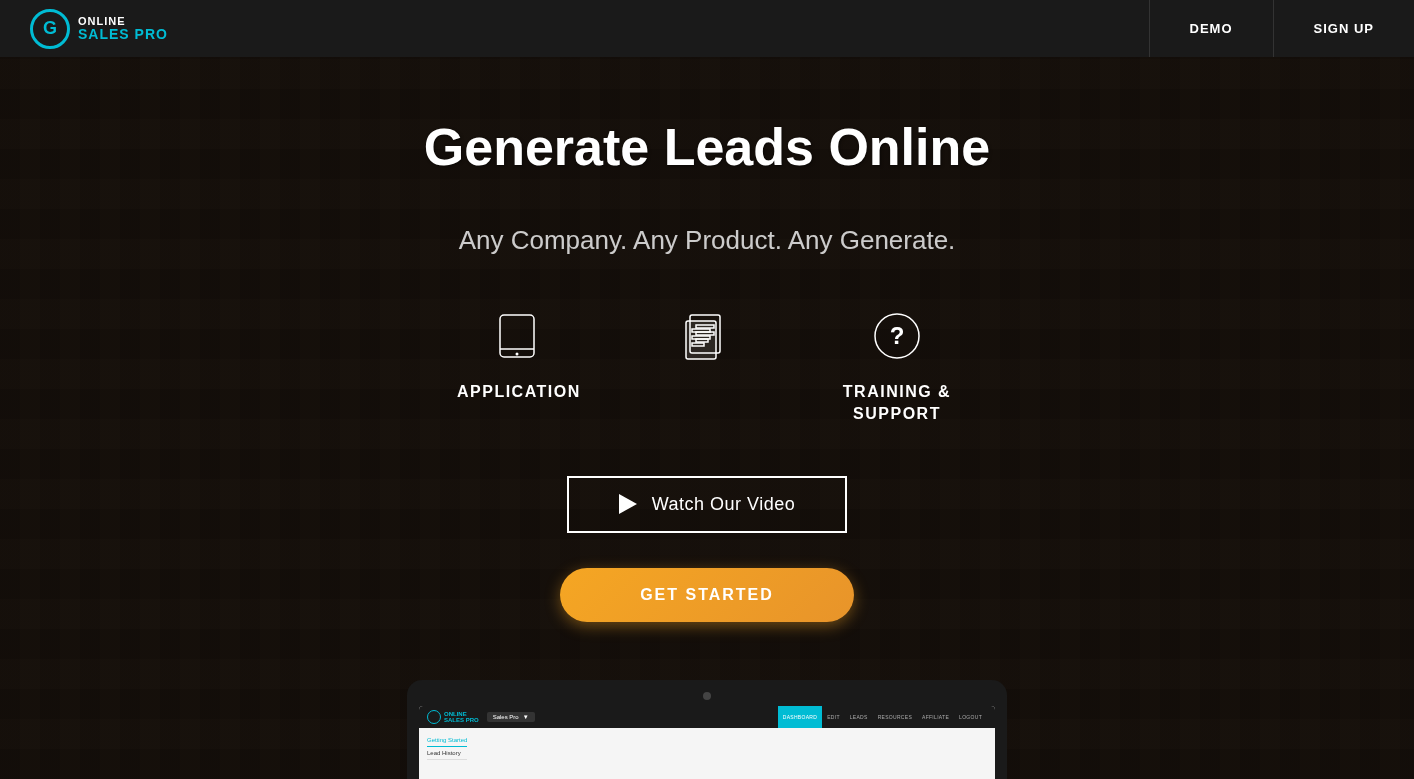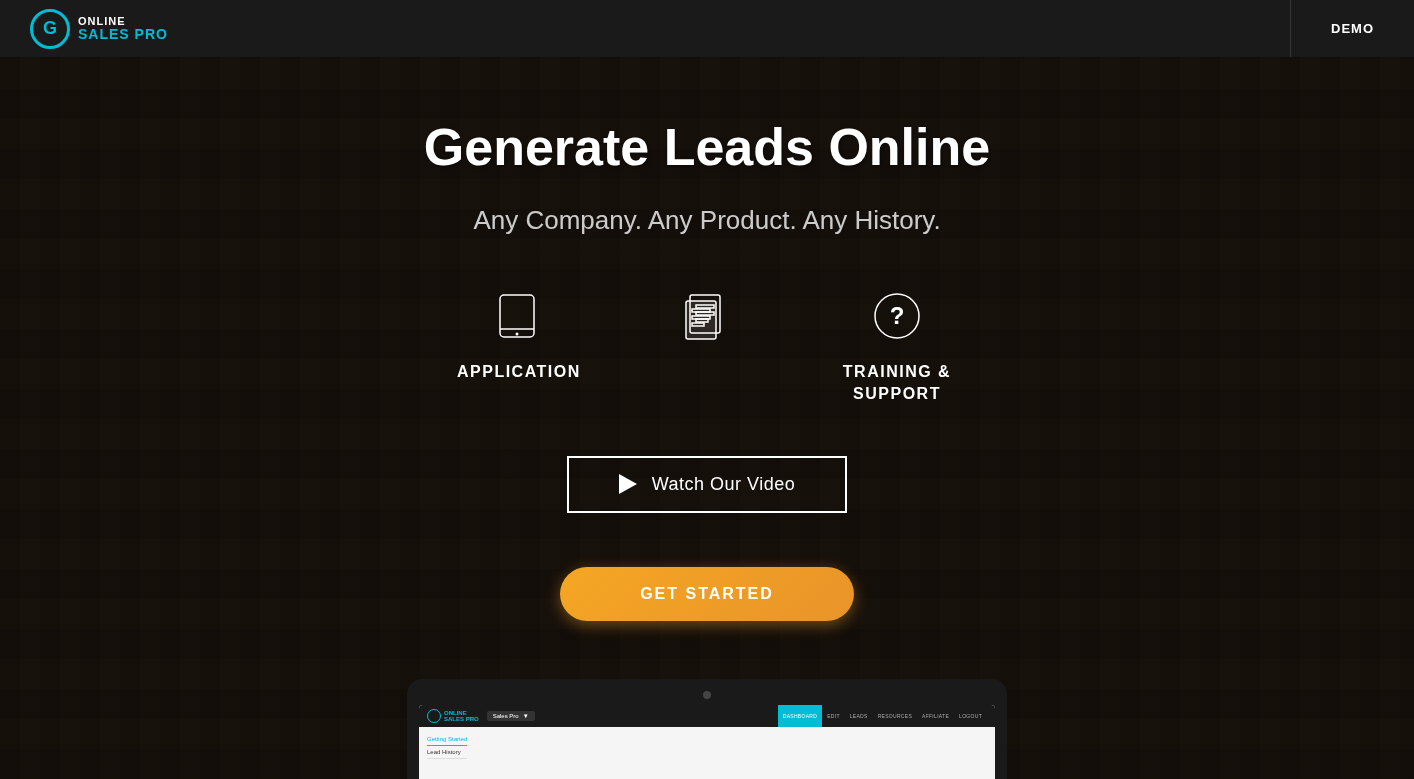--- a/index.html
+++ b/index.html
@@ -112,21 +112,21 @@
       flex-direction: column;
       align-items: center;
       width: 100%;
       padding-top: 60px;
     }
     .hero-title {
       color: #fff;
       font-size: 52px;
       font-weight: bold;
       text-align: center;
-      margin-bottom: 28px;
+      margin-bottom: 48px;
       text-shadow: 1px 1px 3px rgba(0,0,0,0.5);
     }
     .hero-subtitle {
       color: #e0e0e0;
       font-size: 26px;
       font-weight: 300;
       text-align: center;
       margin-bottom: 50px;
       opacity: 0.9;
     }
@@ -175,21 +175,21 @@
       display: flex;
       align-items: center;
       gap: 15px;
       border: 2px solid #fff;
       background: transparent;
       color: #fff;
       padding: 16px 50px;
       font-size: 18px;
       font-weight: 400;
       cursor: pointer;
-      margin-bottom: 54px;
+      margin-bottom: 35px;
       letter-spacing: 0.5px;
       transition: background 0.2s;
     }
     .play-icon {
       width: 0;
       height: 0;
       border-top: 10px solid transparent;
       border-bottom: 10px solid transparent;
       border-left: 18px solid #fff;
       display: inline-block;
@@ -326,28 +326,29 @@
 <nav class="navbar">
   <div class="navbar-logo">
     <div class="logo-circle"></div>
     <div class="logo-text">
       <span class="online">ONLINE</span>
       <span class="sales-pro">SALES PRO</span>
     </div>
   </div>
   <div class="navbar-nav">
     <a class="nav-item">DEMO</a>
+    <a class="nav-item">SIGN UP</a>
   </div>
 </nav>
 
 <section class="hero">
   <div class="hero-bg"></div>
   <div class="hero-content">
     <h1 class="hero-title">Generate Leads Online</h1>
-    <p class="hero-subtitle">Any Company. Any Product. Any History.</p>
+    <p class="hero-subtitle">Any Company. Any Product. Any Generate.</p>
 
     <div class="features">
 
       <div class="feature-item">
         <div class="feature-icon">
           <svg viewBox="0 0 50 50">
 
             <rect x="8" y="4" width="34" height="42" rx="4" ry="4"></rect>
             <line x1="8" y1="38" x2="42" y2="38"></line>
             <circle cx="25" cy="43" r="1.5" fill="white" stroke="none"></circle>

